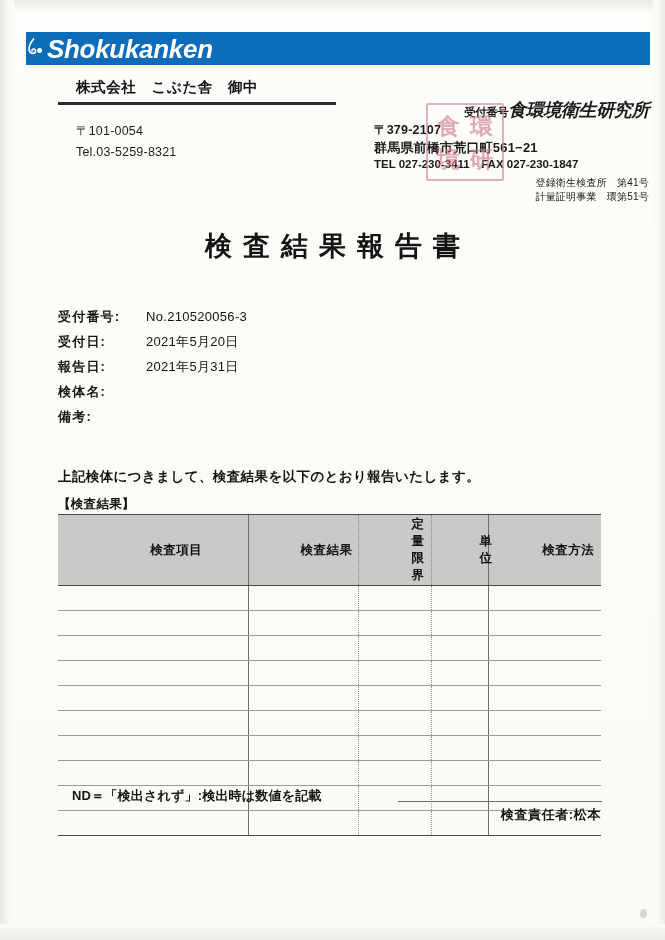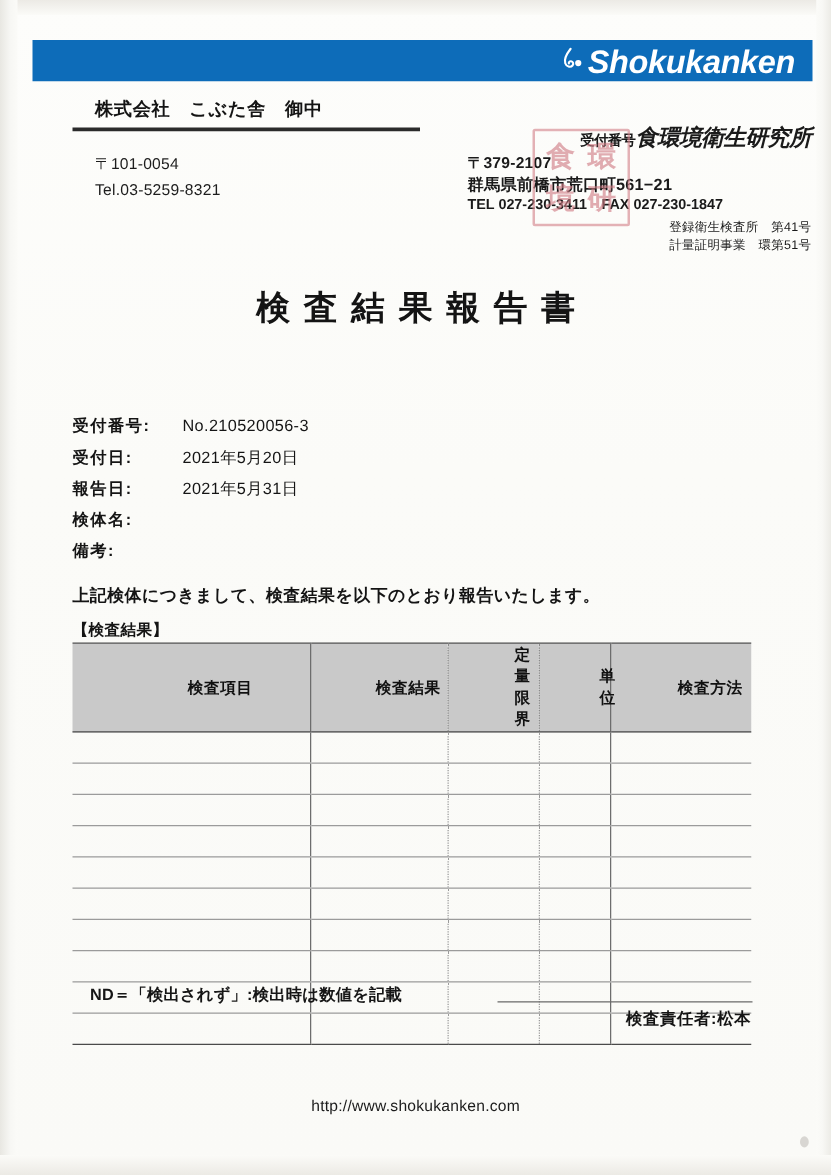--- a/index.html
+++ b/index.html
@@ -45,21 +45,21 @@
   
   .banner {
     position: absolute;
     left: 26px;
     top: 32px;
     width: 624px;
     height: 33px;
     background: #0d6cb9;
     display: flex;
     align-items: center;
-    justify-content: flex-end;
+    justify-content: flex-start;
   }
   .brand {
     display: flex;
     align-items: center;
     padding-right: 14px;
   }
   .brand-mark {
     position: relative;
     width: 20px;
     height: 24px;
@@ -207,21 +207,20 @@
   .meta-row {
     display: flex;
     align-items: baseline;
     height: 25px;
   }
   .meta-label {
     width: 88px;
     font-weight: bold;
     letter-spacing: 1.2px;
     white-space: nowrap;
-    margin-top: 24px;
   }
   .meta-value {
     font-weight: normal;
     letter-spacing: 0.3px;
     white-space: nowrap;
   }
 
   
   .statement {
     position: absolute;
@@ -508,15 +507,14 @@
         </tr>
       </tbody>
     </table>
   </div>
 
   <div class="table-note">ND＝「検出されず」:検出時は数値を記載</div>
 
   <div class="sign-rule"></div>
   <div class="sign-text">検査責任者:松本</div>
 
-  <div class="footer-url">http://www.shokukanken.com</div>
   <div class="corner-blob"></div>
 </div>
 
 </body></html>

